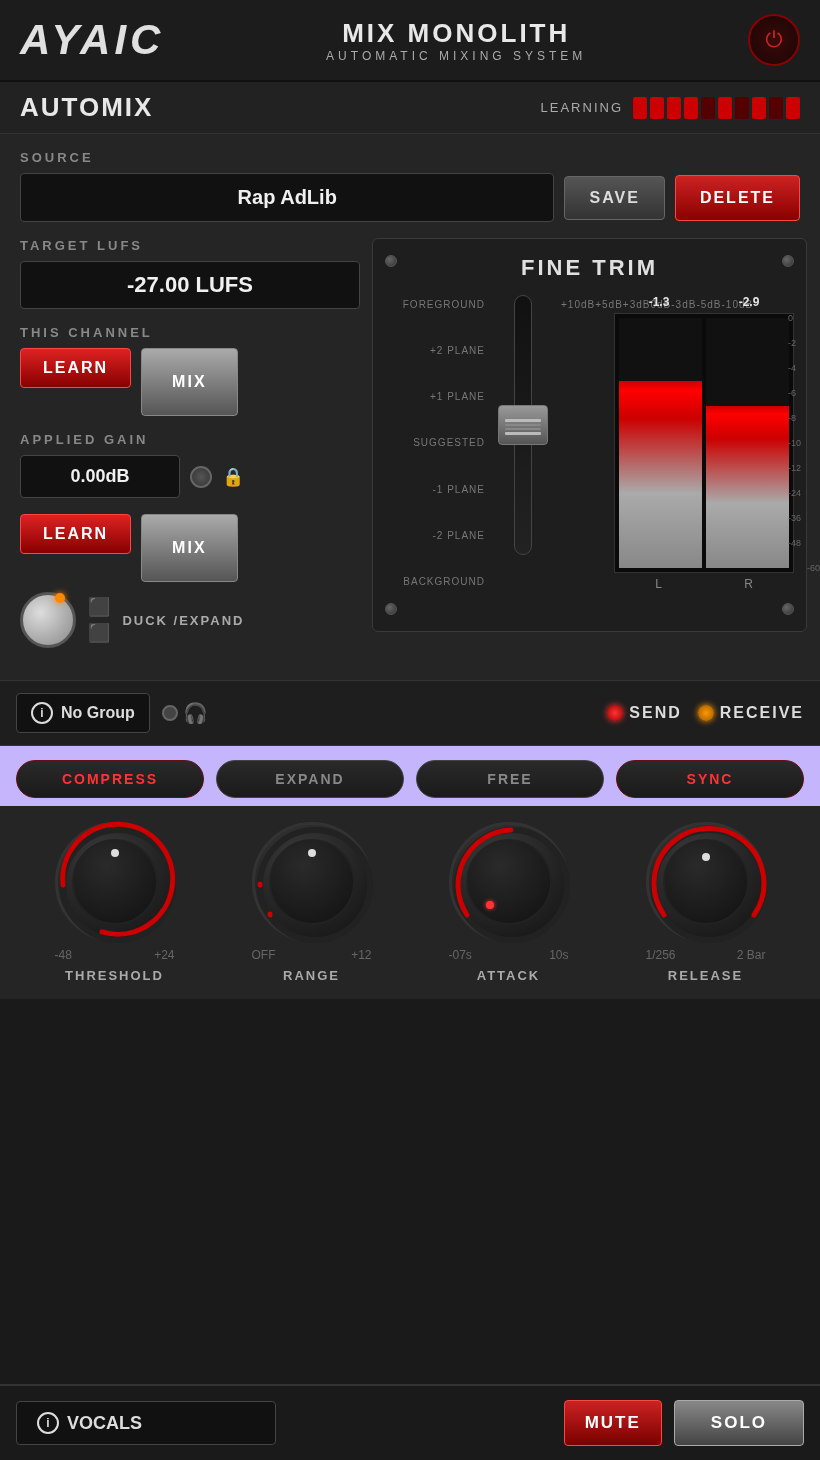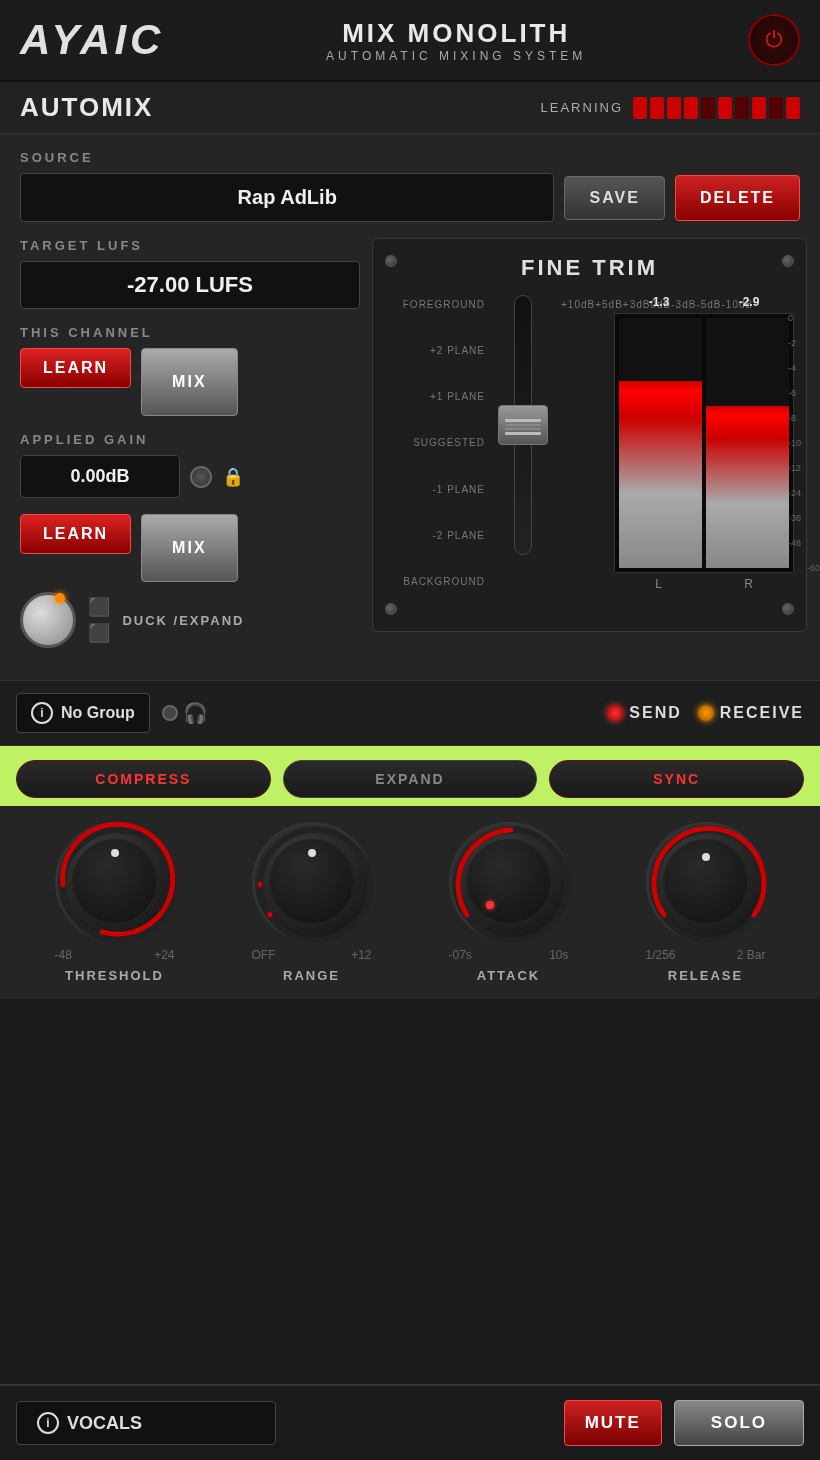--- a/index.html
+++ b/index.html
@@ -503,21 +503,21 @@
       font-weight: 700;
       color: #ddd;
       letter-spacing: 2px;
     }
 
     
     .mode-row {
       display: flex;
       gap: 12px;
       padding: 14px 16px 8px;
-      background: #bef264;
+      background: #c4b5fd;
     }
     .mode-btn {
       flex: 1;
       background: linear-gradient(180deg, #2a2a2a, #1a1a1a);
       border: 1px solid #444;
       border-radius: 20px;
       padding: 10px 8px;
       text-align: center;
       font-size: 14px;
       font-weight: 700;
@@ -860,20 +860,21 @@
     <div class="send-item">
       <div class="led-orange"></div>
       <span class="send-label">RECEIVE</span>
     </div>
   </div>
 </div>
 
 <div class="mode-row">
   <div class="mode-btn active-red">COMPRESS</div>
   <div class="mode-btn">EXPAND</div>
+  <div class="mode-btn">FREE</div>
   <div class="mode-btn active-sync">SYNC</div>
 </div>
 
 <div class="knobs-section">
 
   <div class="knob-group">
     <div class="knob-outer">
       <svg class="arc-svg" viewBox="0 0 130 130">
         <circle cx="65" cy="65" r="55" fill="none" stroke="#222" stroke-width="6"></circle>
         <path d="M 65 65 m -55 0 a 55 55 0 1 1 38.9 46.9" fill="none" stroke="#cc0000" stroke-width="5" stroke-linecap="round"></path>

